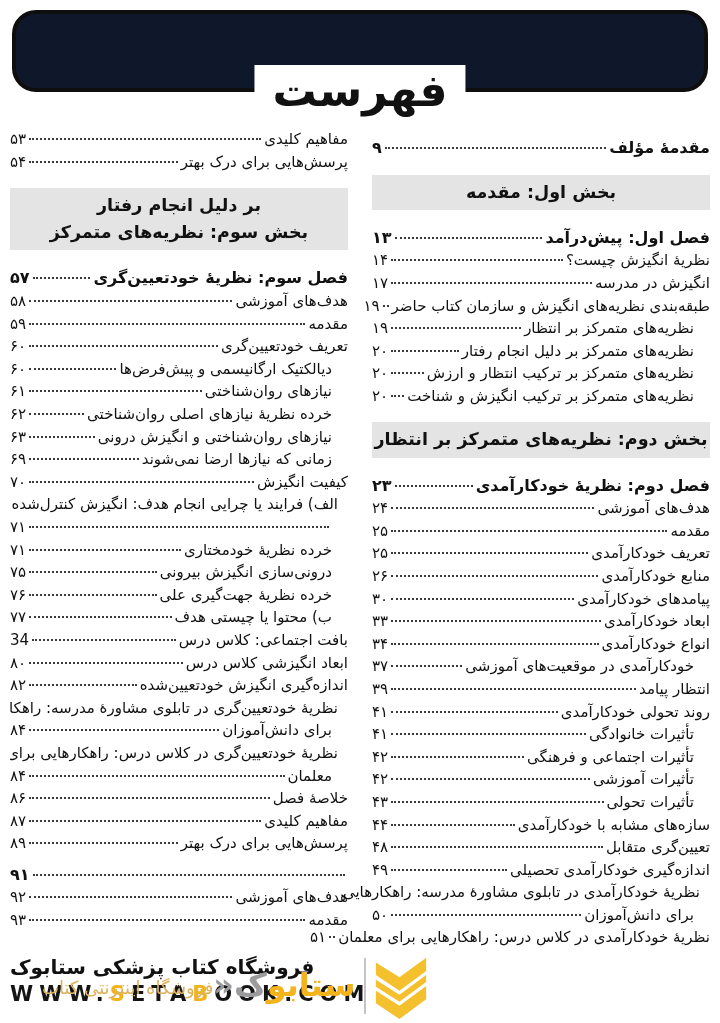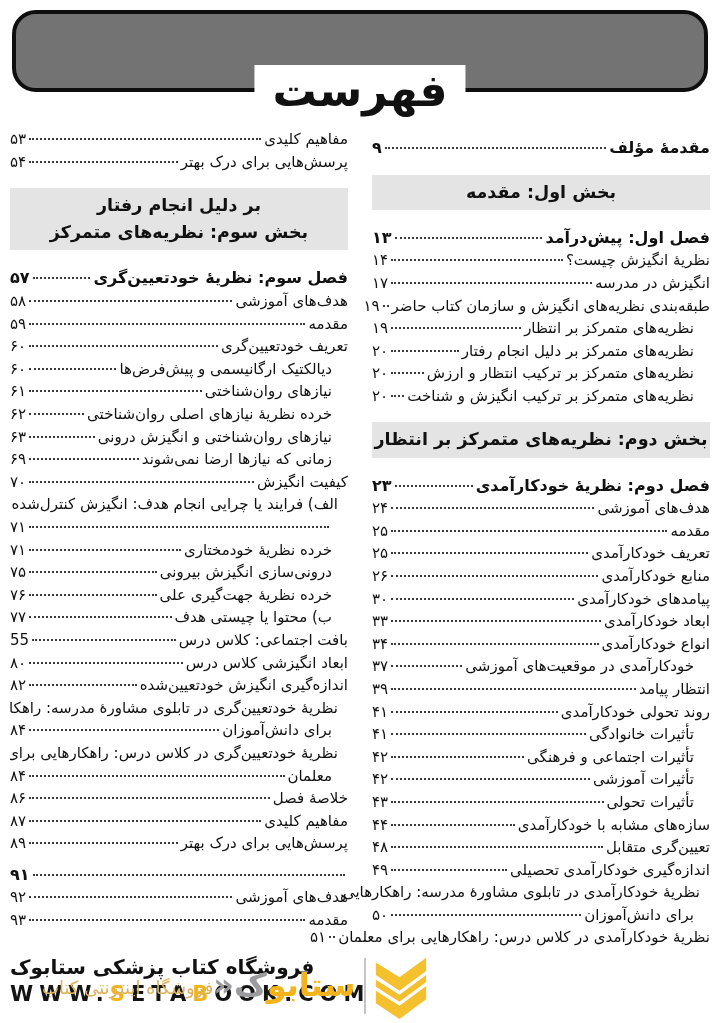--- a/index.html
+++ b/index.html
@@ -5,21 +5,21 @@
   html,body{margin:0;padding:0;}
   body{
     width:720px;height:1023px;overflow:hidden;position:relative;
     background:#ffffff;color:#111;
     font-family:"DejaVu Sans","Liberation Sans",sans-serif;
     direction:rtl;
   }
   
   .header-box{
     position:absolute;top:10px;right:12px;left:12px;height:74px;
-    border:4px solid #0e0e0e;border-radius:24px;background:#737373;text-decoration:underline;
+    border:4px solid #0e0e0e;border-radius:24px;background:#0f172a;text-decoration:underline;
   }
   .header-title{
     position:absolute;bottom:-30px;left:50%;transform:translateX(-50%);
     background:#fff;padding:0 18px;
     font-size:44px;font-weight:bold;line-height:1.2;white-space:nowrap;
   }
   
   .toc{position:absolute;top:128px;right:10px;left:10px;height:820px;overflow:hidden;}
   .col{position:absolute;top:0;width:338px;}
   .col-right{right:0;}
@@ -304,21 +304,21 @@
         <span class="p">۷۶</span>
       </div>
       <div class="row i1">
         <span class="t">ب) محتوا یا چیستی هدف</span>
         <span class="dots"></span>
         <span class="p">۷۷</span>
       </div>
       <div class="row">
         <span class="t">بافت اجتماعی: کلاس درس</span>
         <span class="dots"></span>
-        <span class="p">55</span>
+        <span class="p">34</span>
       </div>
       <div class="row">
         <span class="t">ابعاد انگیزشی کلاس درس</span>
         <span class="dots"></span>
         <span class="p">۸۰</span>
       </div>
       <div class="row">
         <span class="t">اندازه‌گیری انگیزش خودتعیین‌شده</span>
         <span class="dots"></span>
         <span class="p">۸۲</span>

